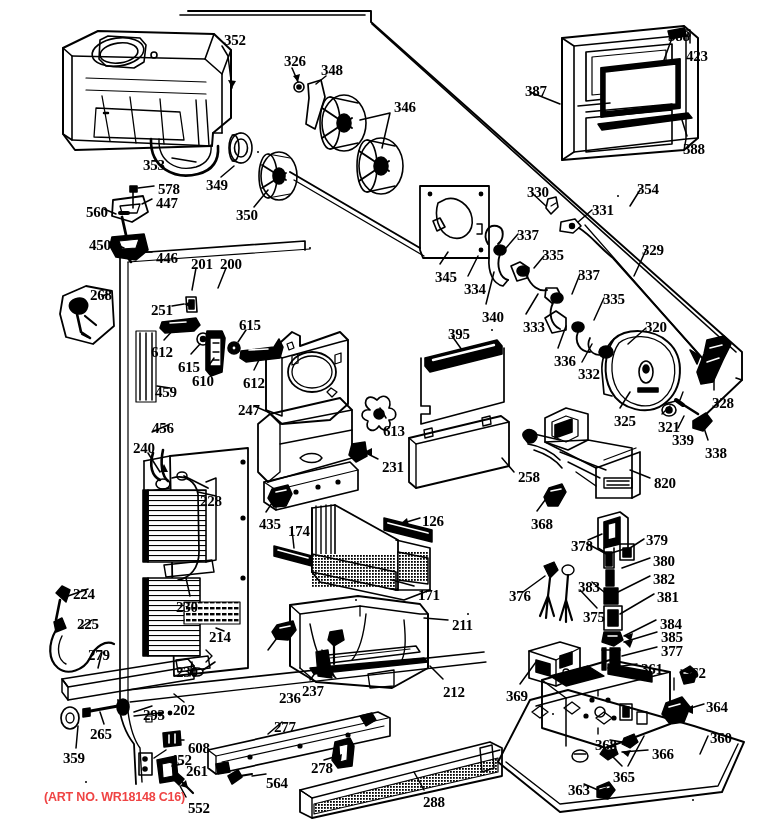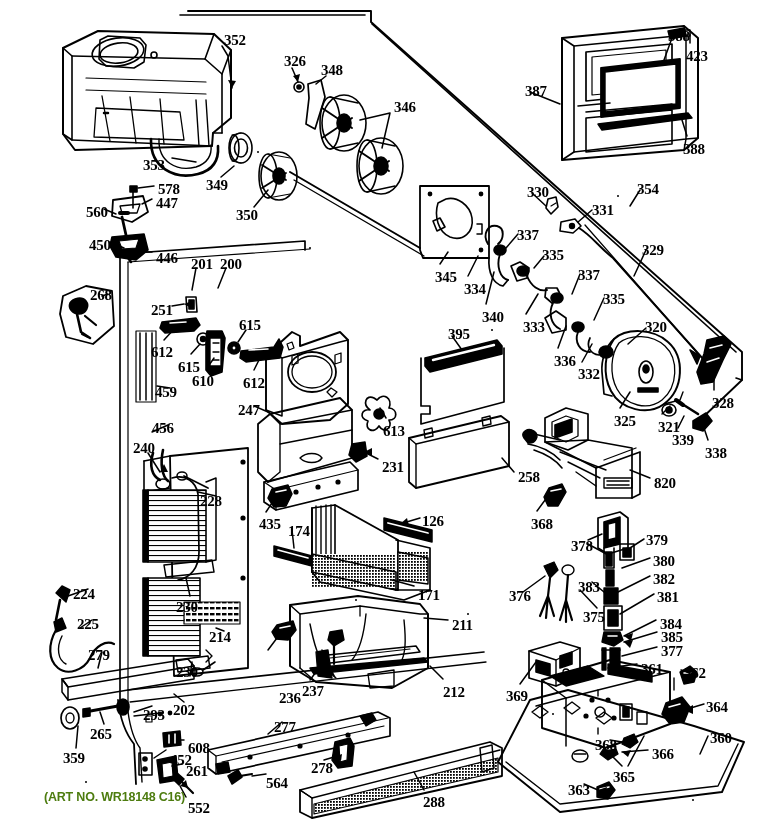--- a/index.html
+++ b/index.html
@@ -21,21 +21,21 @@
     letter-spacing:-0.3px;
     white-space:nowrap;
     line-height:1;
     user-select:none;
   }
   .artno{
     position:absolute;
     font-family:"Liberation Sans", sans-serif;
     font-weight:bold;
     font-size:12.5px;
-    color:#4d7c0f;
+    color:#ef4444;
     white-space:nowrap;
     letter-spacing:-0.2px;
   }
 </style>
 </head>
 <body>
 
 <div id="sheet">
 
   <svg id="artcanvas" viewBox="0 0 784 824" xmlns="http://www.w3.org/2000/svg">

